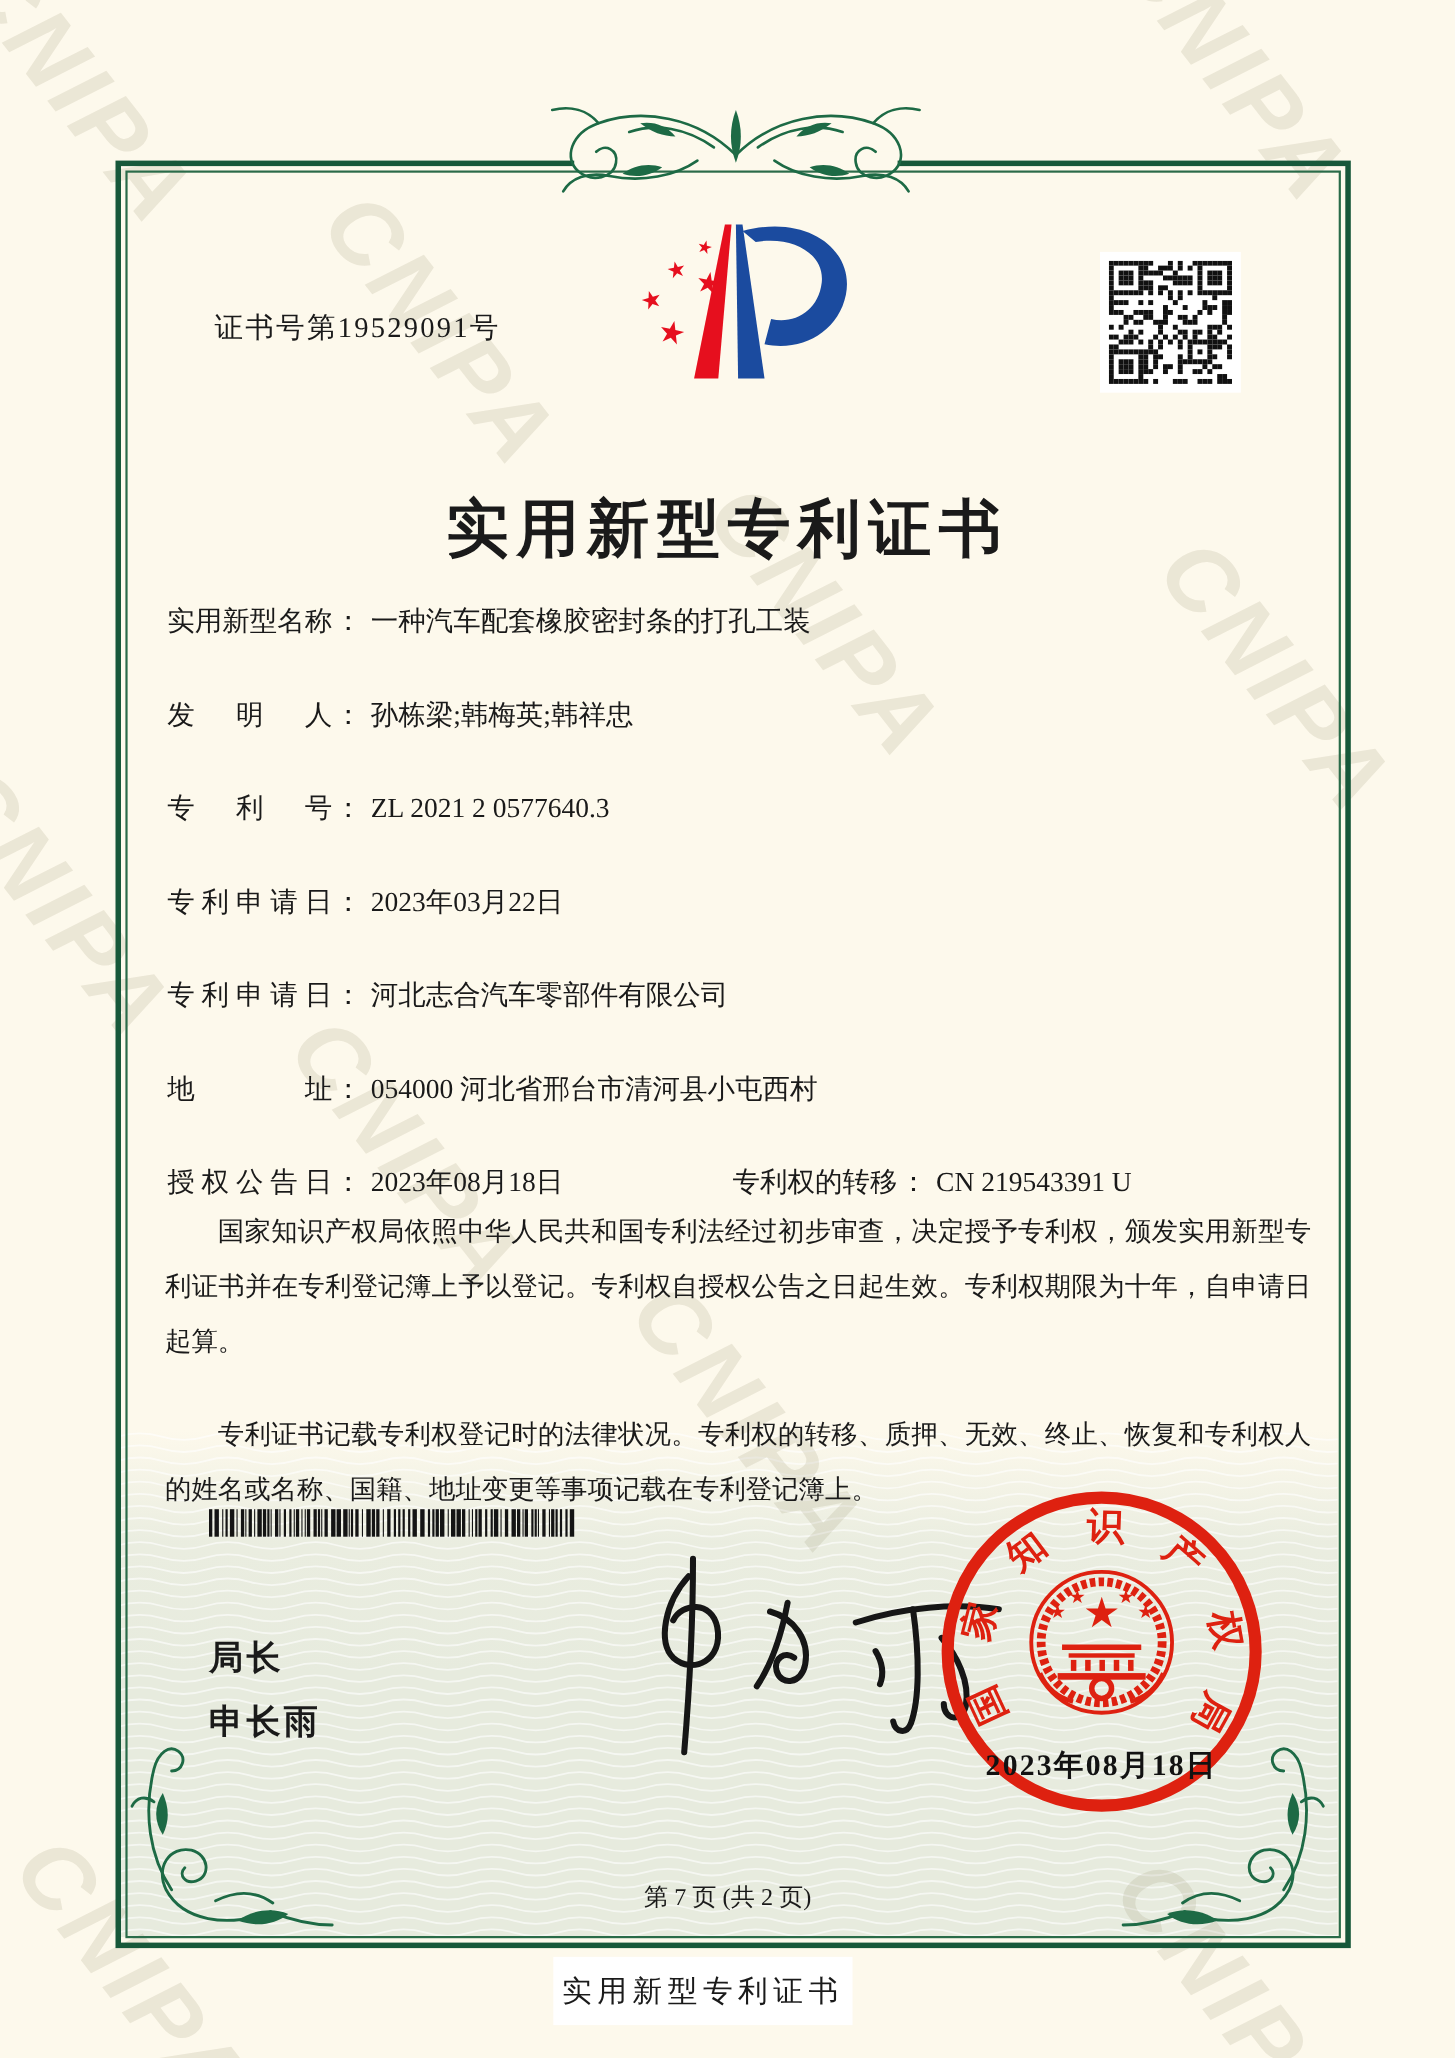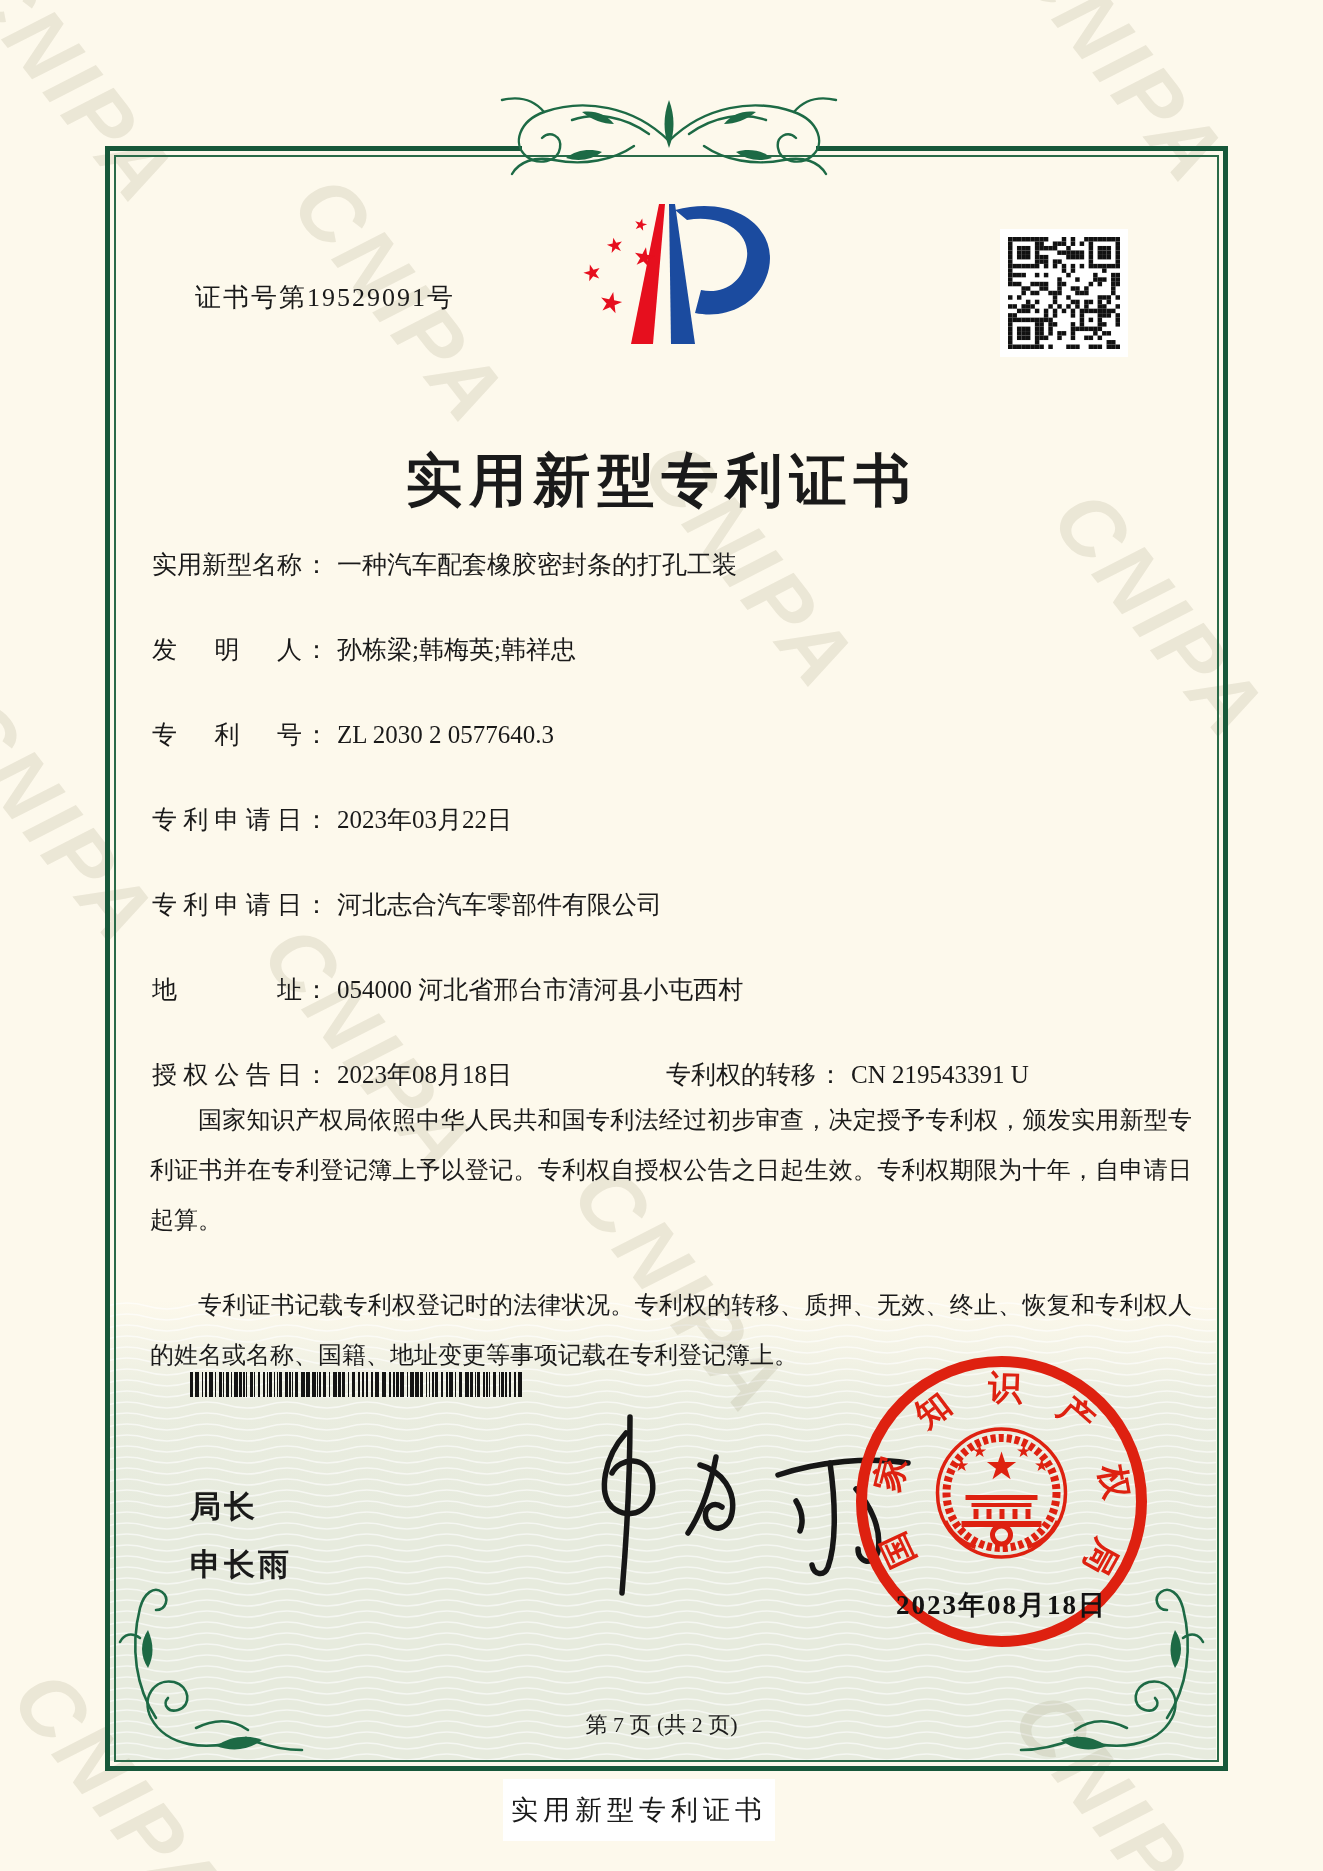--- a/index.html
+++ b/index.html
@@ -479,21 +479,21 @@
 
   <div class="abs row r1">
     <span class="lbl">实用新型名称</span><span class="colon">：</span><span>一种汽车配套橡胶密封条的打孔工装</span>
   </div>
 
   <div class="abs doc-title">实用新型专利证书</div>
   <div class="abs row r2">
     <span class="lbl">发明人</span><span class="colon">：</span><span>孙栋梁;韩梅英;韩祥忠</span>
   </div>
   <div class="abs row r3">
-    <span class="lbl">专利号</span><span class="colon">：</span><span>ZL 2030 2 0577640.3</span>
+    <span class="lbl">专利号</span><span class="colon">：</span><span>ZL 2021 2 0577640.3</span>
   </div>
   <div class="abs row r4">
     <span class="lbl">专利申请日</span><span class="colon">：</span><span>2023年03月22日</span>
   </div>
   <div class="abs row r5">
     <span class="lbl">专利申请日</span><span class="colon">：</span><span>河北志合汽车零部件有限公司</span>
   </div>
   <div class="abs row r6">
     <span class="lbl">地址</span><span class="colon">：</span><span>054000 河北省邢台市清河县小屯西村</span>
   </div>

